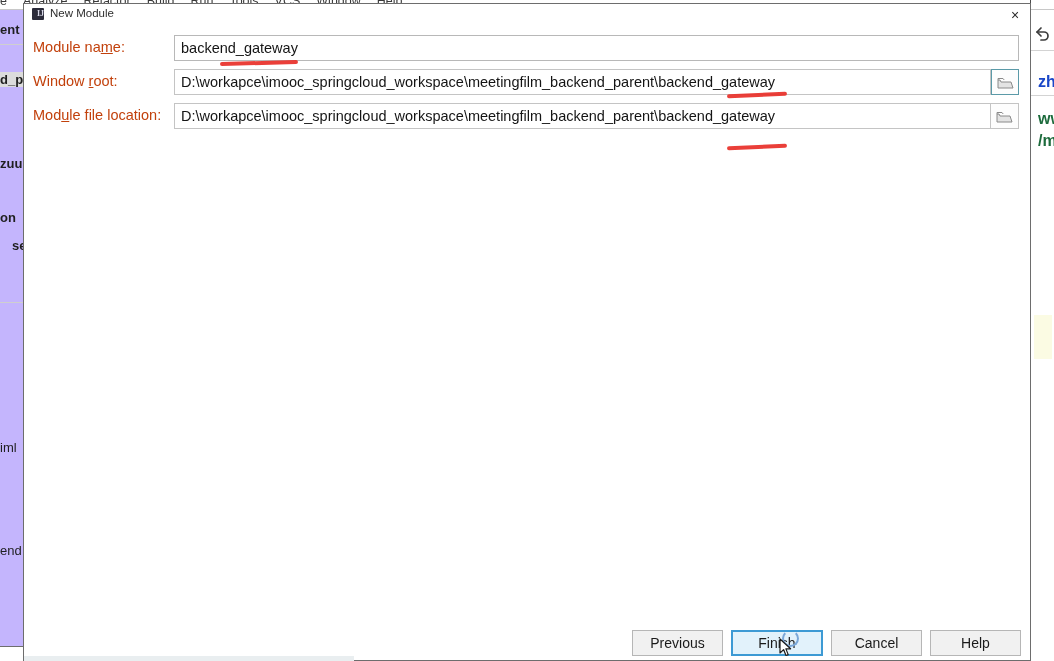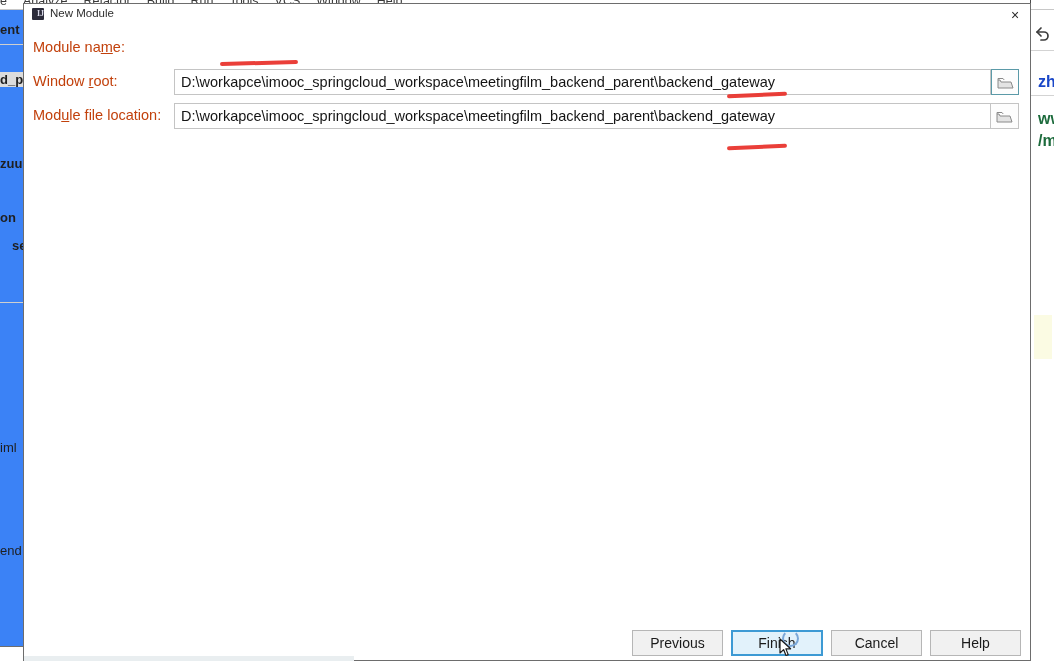--- a/index.html
+++ b/index.html
@@ -37,21 +37,21 @@
     width: 1054px;
     height: 1px;
     background: #c8c8c8;
   }
 
   .ide-left-panel {
     position: absolute;
     left: 0; top: 10px;
     width: 24px;
     height: 636px;
-    background: #3b82f6;
+    background: #c4b5fd;
     overflow: hidden;
     border-right: 5px solid #15803d;
   }
   .ide-left-row {
     position: absolute;
     left: 0;
     width: 24px;
     font-size: 13px;
     color: #1f1f1f;
     font-weight: bold;
@@ -322,20 +322,23 @@
   <div class="dialog">
 
     <div class="dialog-titlebar">
       <div class="dialog-icon">IJ</div>
       <div class="dialog-title">New Module</div>
       <div class="dialog-close">×</div>
     </div>
 
     <div class="form-row" style="top:31px;">
       <div class="form-label"><span>Module na</span><u>m</u><span>e:</span></div>
+      <div class="field-wrap" style="width:845px;">
+        <input class="text-field focused" style="width: 845px;" type="text" value="backend_gateway">
+      </div>
     </div>
 
     <div class="form-row" style="top:65px;">
       <div class="form-label"><span>Window </span><u>r</u><span>oot:</span></div>
       <div class="field-wrap" style="width:845px;">
         <input class="text-field" style="width: 817px;" type="text" value="D:\workapce\imooc_springcloud_workspace\meetingfilm_backend_parent\backend_gateway">
         <div class="browse-btn active" style="left:817px;">
           <svg class="folder-glyph" viewBox="0 0 17 12">
             <path d="M1 3 V11 H16 L14 5 H4 L3 3 Z" fill="#e3e3e3" stroke="#8a8a8a" stroke-width="1"></path>
             <path d="M1 3 V1.5 H6 L7.2 3" fill="none" stroke="#8a8a8a" stroke-width="1"></path>

